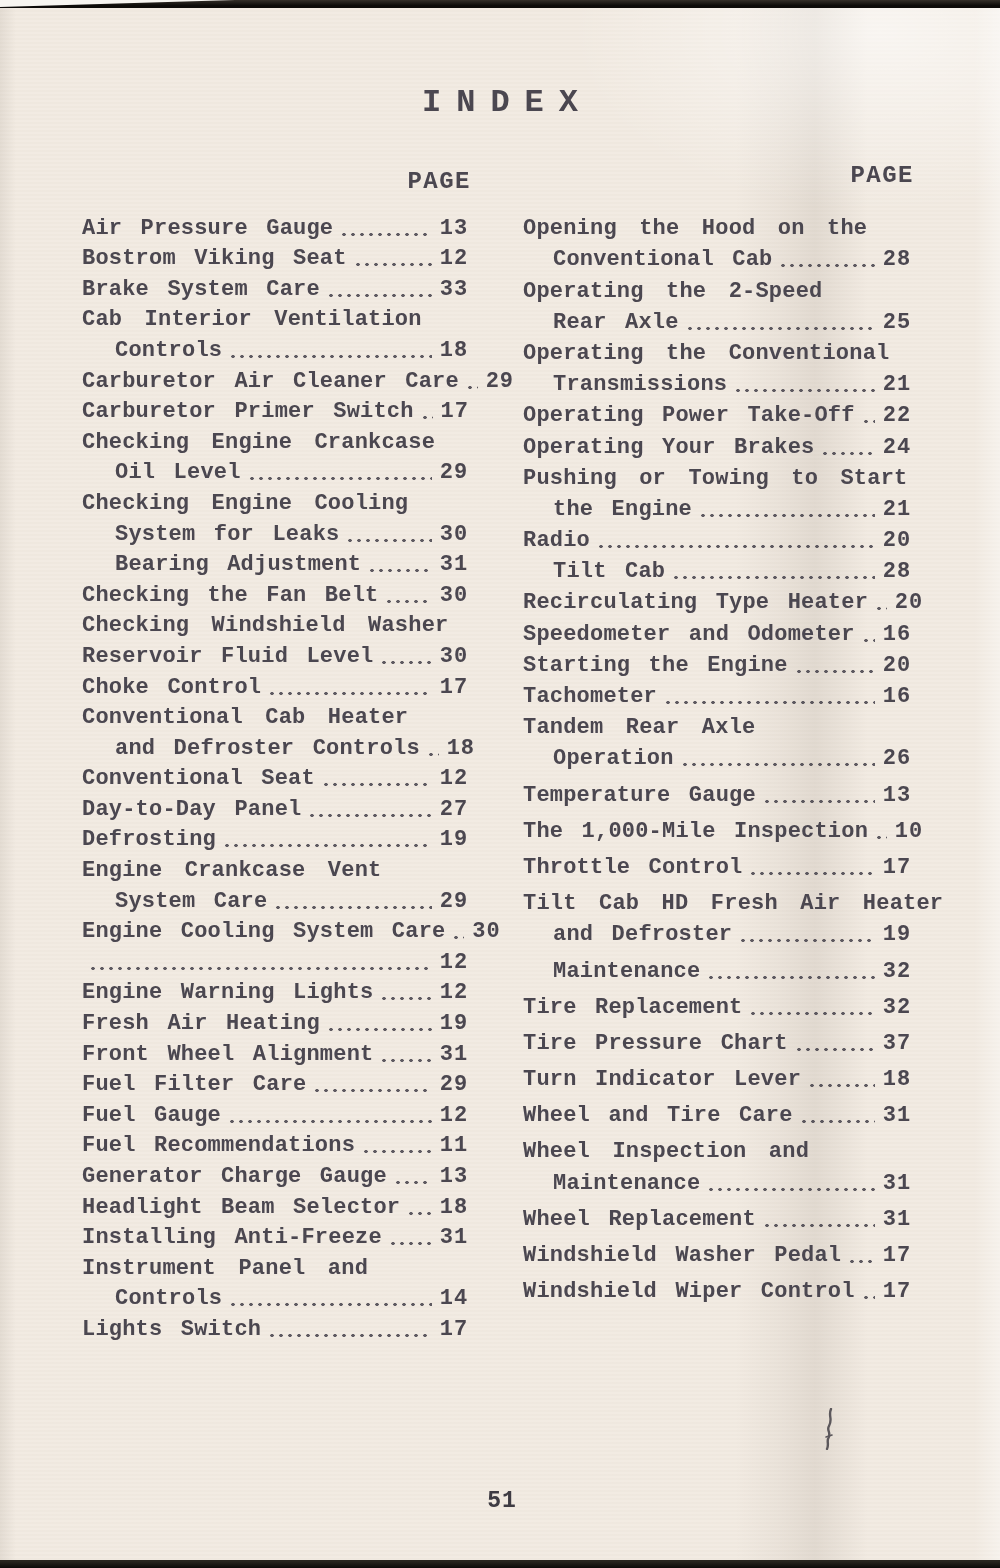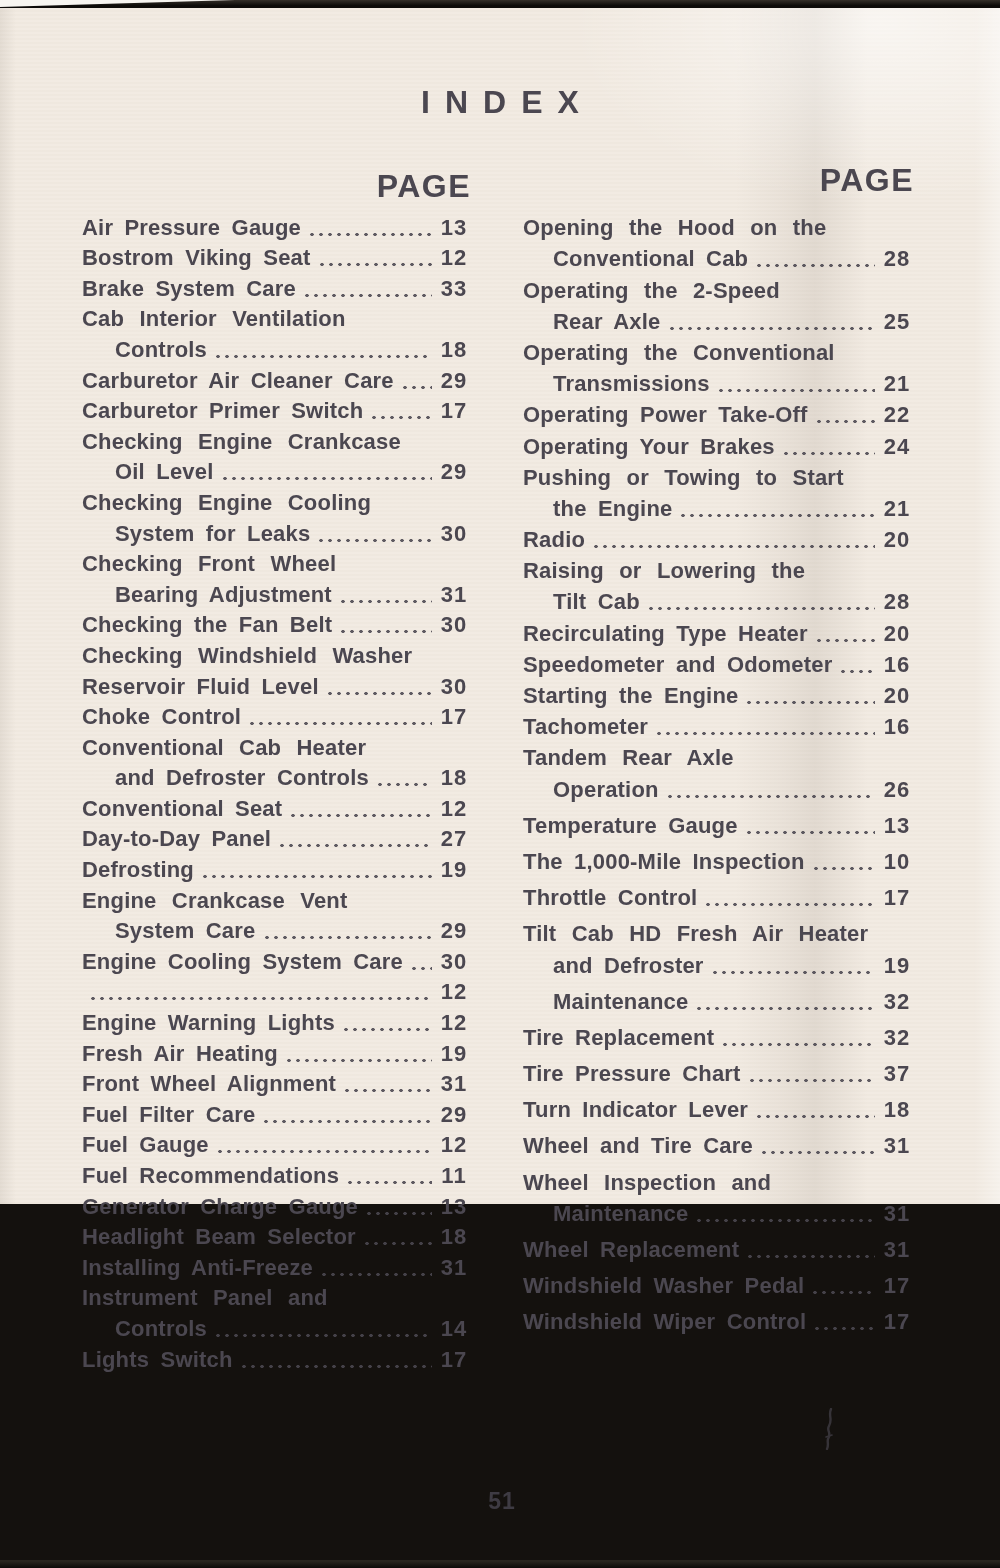--- a/index.html
+++ b/index.html
@@ -9,22 +9,23 @@
   }
   *{box-sizing:border-box;}
   html,body{margin:0;padding:0;}
   body{
     width:1000px;height:1568px;position:relative;overflow:hidden;
     background:var(--edge);
     font-family:"Liberation Sans",sans-serif;
     -webkit-font-smoothing:antialiased;
   }
   .page{
-    position:absolute;left:0;top:0;width:1000px;height:1204px;
+    position:absolute;left:0;top:0;width:1000px;height:1568px;
     background:var(--paper);
+    font-family:Liberation Mono, monospace;
   }
   
   .sheen{
     position:absolute;inset:0;pointer-events:none;
     background:
       radial-gradient(ellipse 430px 250px at 88% 2%, rgba(255,255,255,.55), rgba(255,255,255,0) 72%),
       linear-gradient(90deg, rgba(100,90,78,.10) 0px, rgba(100,90,78,0) 16px),
       linear-gradient(270deg, rgba(255,255,255,.38) 0px, rgba(255,255,255,0) 26px),
       linear-gradient(90deg, rgba(0,0,0,0) 735px, rgba(110,96,82,.06) 780px, rgba(110,96,82,.12) 815px, rgba(0,0,0,0) 868px),
       repeating-linear-gradient(0deg, rgba(120,105,90,.022) 0 2px, rgba(255,255,255,.02) 2px 4px);
@@ -47,21 +48,21 @@
     text-align:center;color:var(--ink);
     font-size:32px;font-weight:700;letter-spacing:15px;padding-left:15px;
   }
 
   .col{position:absolute;color:var(--ink);}
   .col-left{left:82px;top:210px;width:387px;--lh:30.6px;}
   .col-right{left:523px;top:210px;width:389px;--lh:31.2px;}
 
   .col-hdr{
     position:absolute;right:-2px;
-    font-size:32px;font-weight:700;letter-spacing:1.5px;color:var(--ink);
+    font-size:24px;font-weight:700;letter-spacing:1.5px;color:var(--ink);
   }
   .col-left .col-hdr{top:-42px;}
   .col-right .col-hdr{top:-48px;}
 
   .entry{margin:0;}
   .col-right .entry:nth-child(n+14){margin-top:5px;}
 
   .row{
     display:flex;align-items:flex-end;height:var(--lh);
     font-size:22px;font-weight:700;letter-spacing:.2px;word-spacing:5px;
@@ -155,23 +156,20 @@
           <div class="row first-line">
             <span class="entry-text">Checking Engine Cooling</span>
           </div>
           <div class="row indent">
             <span class="entry-text">System for Leaks</span>
             <span class="leader"></span>
             <span class="pagenum">30</span>
           </div>
         </div>
         <div class="entry">
-          <div class="row first-line">
-            <span class="entry-text">Checking Front Wheel</span>
-          </div>
           <div class="row indent">
             <span class="entry-text">Bearing Adjustment</span>
             <span class="leader"></span>
             <span class="pagenum">31</span>
           </div>
         </div>
         <div class="entry">
           <div class="row">
             <span class="entry-text">Checking the Fan Belt</span>
             <span class="leader"></span>
@@ -390,23 +388,20 @@
           </div>
         </div>
         <div class="entry">
           <div class="row">
             <span class="entry-text">Radio</span>
             <span class="leader"></span>
             <span class="pagenum">20</span>
           </div>
         </div>
         <div class="entry">
-          <div class="row first-line">
-            <span class="entry-text">Raising or Lowering the</span>
-          </div>
           <div class="row indent">
             <span class="entry-text">Tilt Cab</span>
             <span class="leader"></span>
             <span class="pagenum">28</span>
           </div>
         </div>
         <div class="entry">
           <div class="row">
             <span class="entry-text">Recirculating Type Heater</span>
             <span class="leader"></span>

